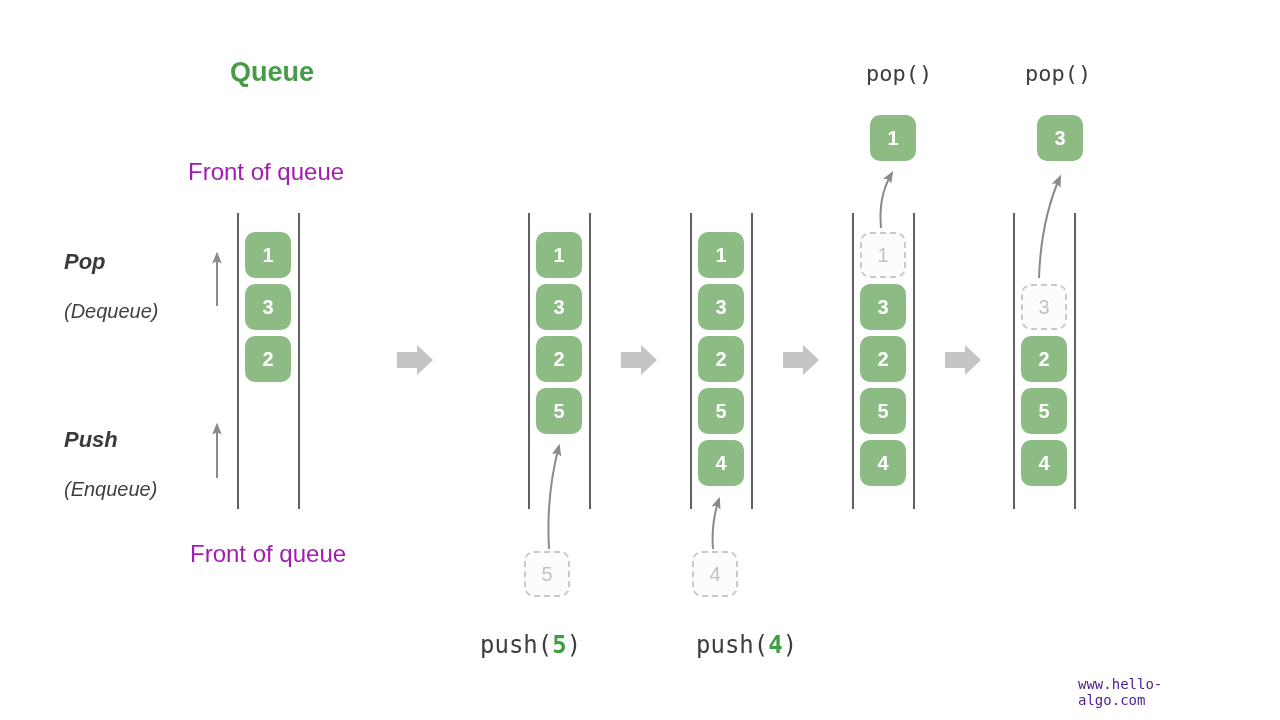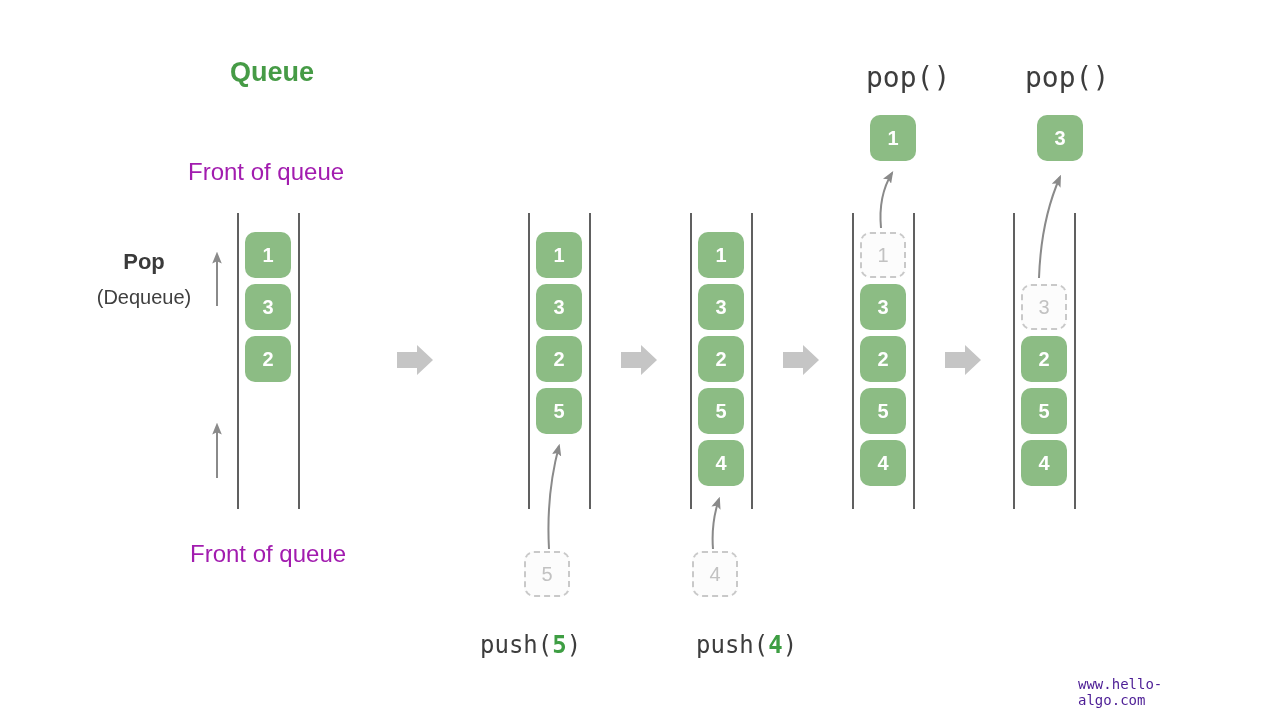--- a/index.html
+++ b/index.html
@@ -6,64 +6,68 @@
   #canvas{
     position:relative;width:1178px;height:720px;background:#ffffff;overflow:hidden;
     font-family:"Liberation Sans",sans-serif;color:#3b3b3b;
   }
   .abs{position:absolute;}
   .mono{font-family:"DejaVu Sans Mono",monospace;color:#3d3d3d;}
 
   
   .title{font-size:27px;font-weight:bold;color:#469b46;}
   .edge-label{font-size:24px;font-weight:normal;color:#a21caf;}
-  .op-block{width:160px;text-align:center;}
+  .op-block{width:160px;text-align:left;font-style:italic;}
   .op-name{font-size:22px;font-weight:bold;color:#3a3a3a;line-height:24px;}
-  .op-sub{font-size:20px;font-weight:normal;color:#3f3f3f;line-height:22px;margin-top:12px;}
+  .op-sub{font-size:20px;font-weight:normal;color:#3f3f3f;line-height:22px;margin-top:26px;}
 
   
   .qcol{position:absolute;top:213px;width:63px;height:296px;}
   .wall{position:absolute;top:0;width:2px;height:100%;background:#606060;}
   .wl{left:0;} .wr{right:0;}
   .slot{position:absolute;left:8px;width:46px;height:46px;border-radius:10px;
         display:flex;align-items:center;justify-content:center;}
   .r0{top:19px}.r1{top:71px}.r2{top:123px}.r3{top:175px}.r4{top:227px}
   .filled{background:#8cbc84;color:#ffffff;font-size:20px;font-weight:bold;}
   .ghost{box-sizing:border-box;background:#fcfcfc;border:2px dashed #c9c9c9;
          color:#c2c2c2;font-size:20px;font-weight:normal;}
 
   
   .gbox{position:absolute;width:46px;height:46px;border-radius:10px;background:#8cbc84;
         color:#fff;display:flex;align-items:center;justify-content:center;
         font-size:20px;font-weight:bold;}
   .ghostbox{position:absolute;box-sizing:border-box;width:46px;height:46px;border-radius:10px;
         background:#fcfcfc;border:2px dashed #c9c9c9;color:#c2c2c2;
         display:flex;align-items:center;justify-content:center;font-size:20px;}
 
-  .poplabel{font-size:28px;}
+  .poplabel{font-size:22px;}
   .pushlabel{font-size:24px;}
   .pushlabel .arg{color:#3e9e43;font-weight:bold;}
 
   .watermark{font-family:"DejaVu Sans Mono",monospace;font-size:14px;color:#4c1d95;}
 
   svg{display:block;}
 </style>
 </head>
 <body>
 
 <div id="canvas">
 
   <div class="abs title" style="left:230px;top:57px">Queue</div>
 
   <div class="abs edge-label" style="left:188px;top:158px">Front of queue</div>
   <div class="abs edge-label" style="left:190px;top:540px">Front of queue</div>
 
   <div class="abs op-block" style="left:64px;top:250px">
     <div class="op-name">Pop</div>
     <div class="op-sub">(Dequeue)</div>
+  </div>
+  <div class="abs op-block" style="left:64px;top:428px">
+    <div class="op-name">Push</div>
+    <div class="op-sub">(Enqueue)</div>
   </div>
 
   <svg class="abs" style="left:211px;top:245px" width="12" height="64" viewBox="0 0 12 64">
     <defs>
         <marker id="m1" viewBox="0 0 10 8" refX="8" refY="4" markerWidth="6" markerHeight="5" orient="auto">
           <polygon points="0,0 10,4 0,8 2,4" fill="#8a8a8a"></polygon>
         </marker>
       </defs>
     <path d="M6,61 L6,9" stroke="#8a8a8a" stroke-width="2" fill="none" marker-end="url(#m1)"></path>
   </svg>

